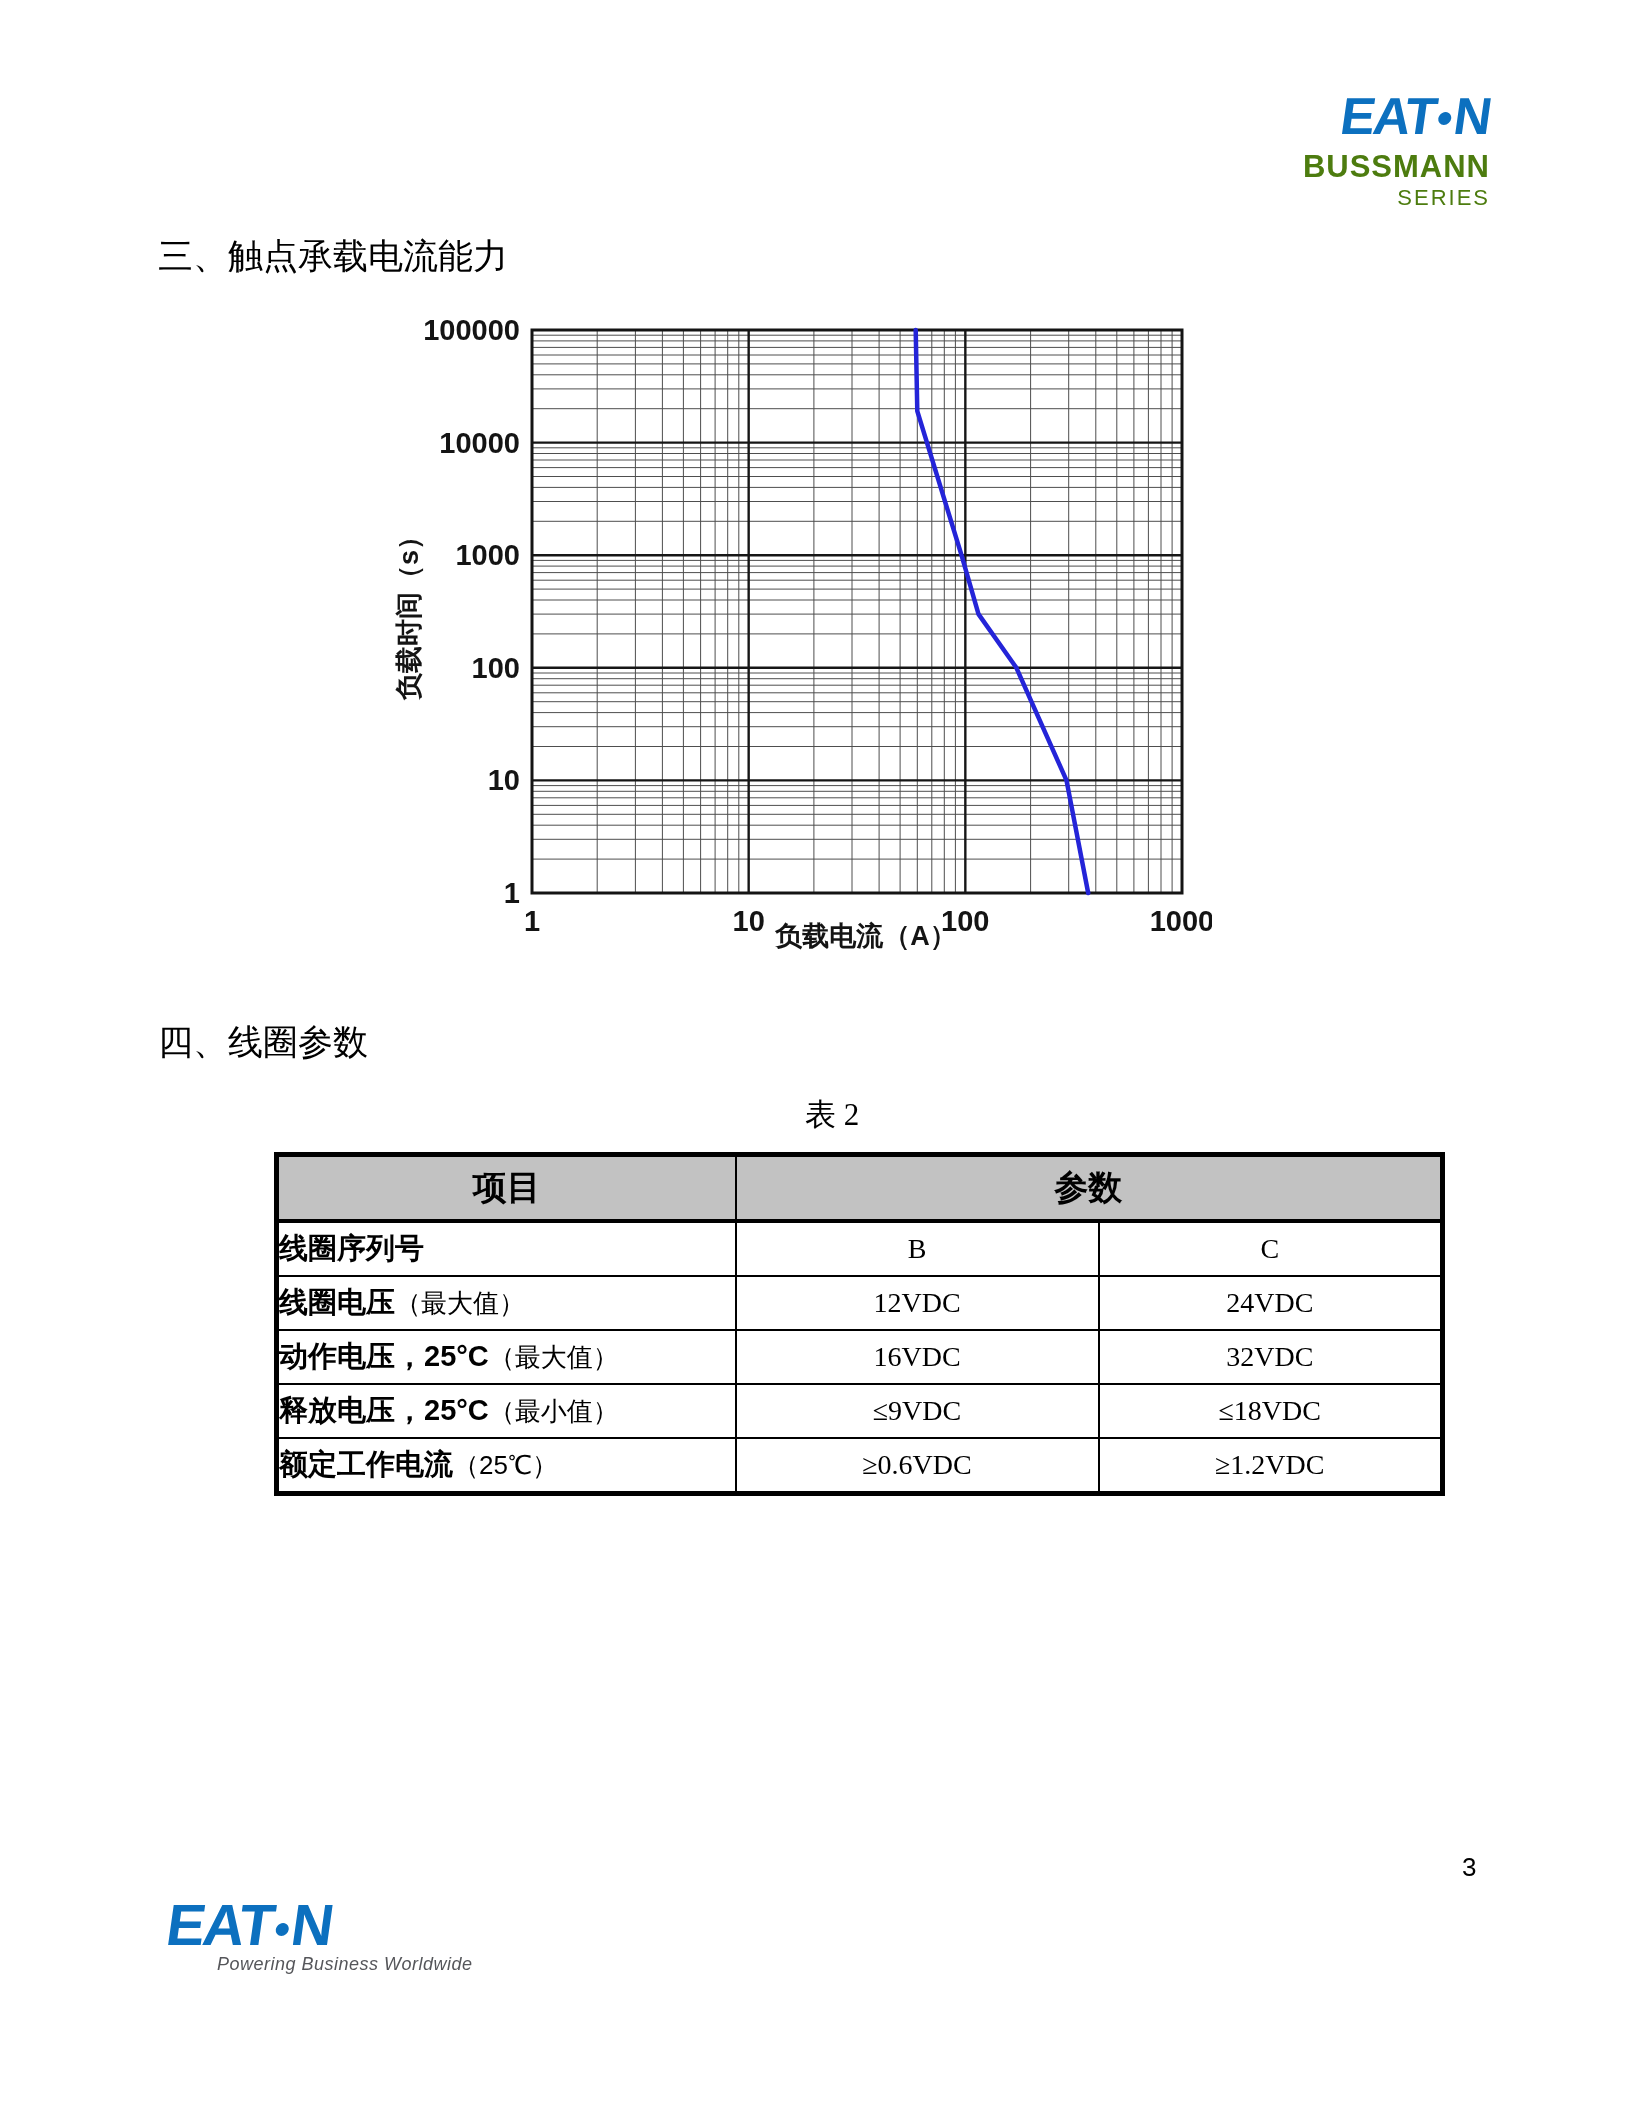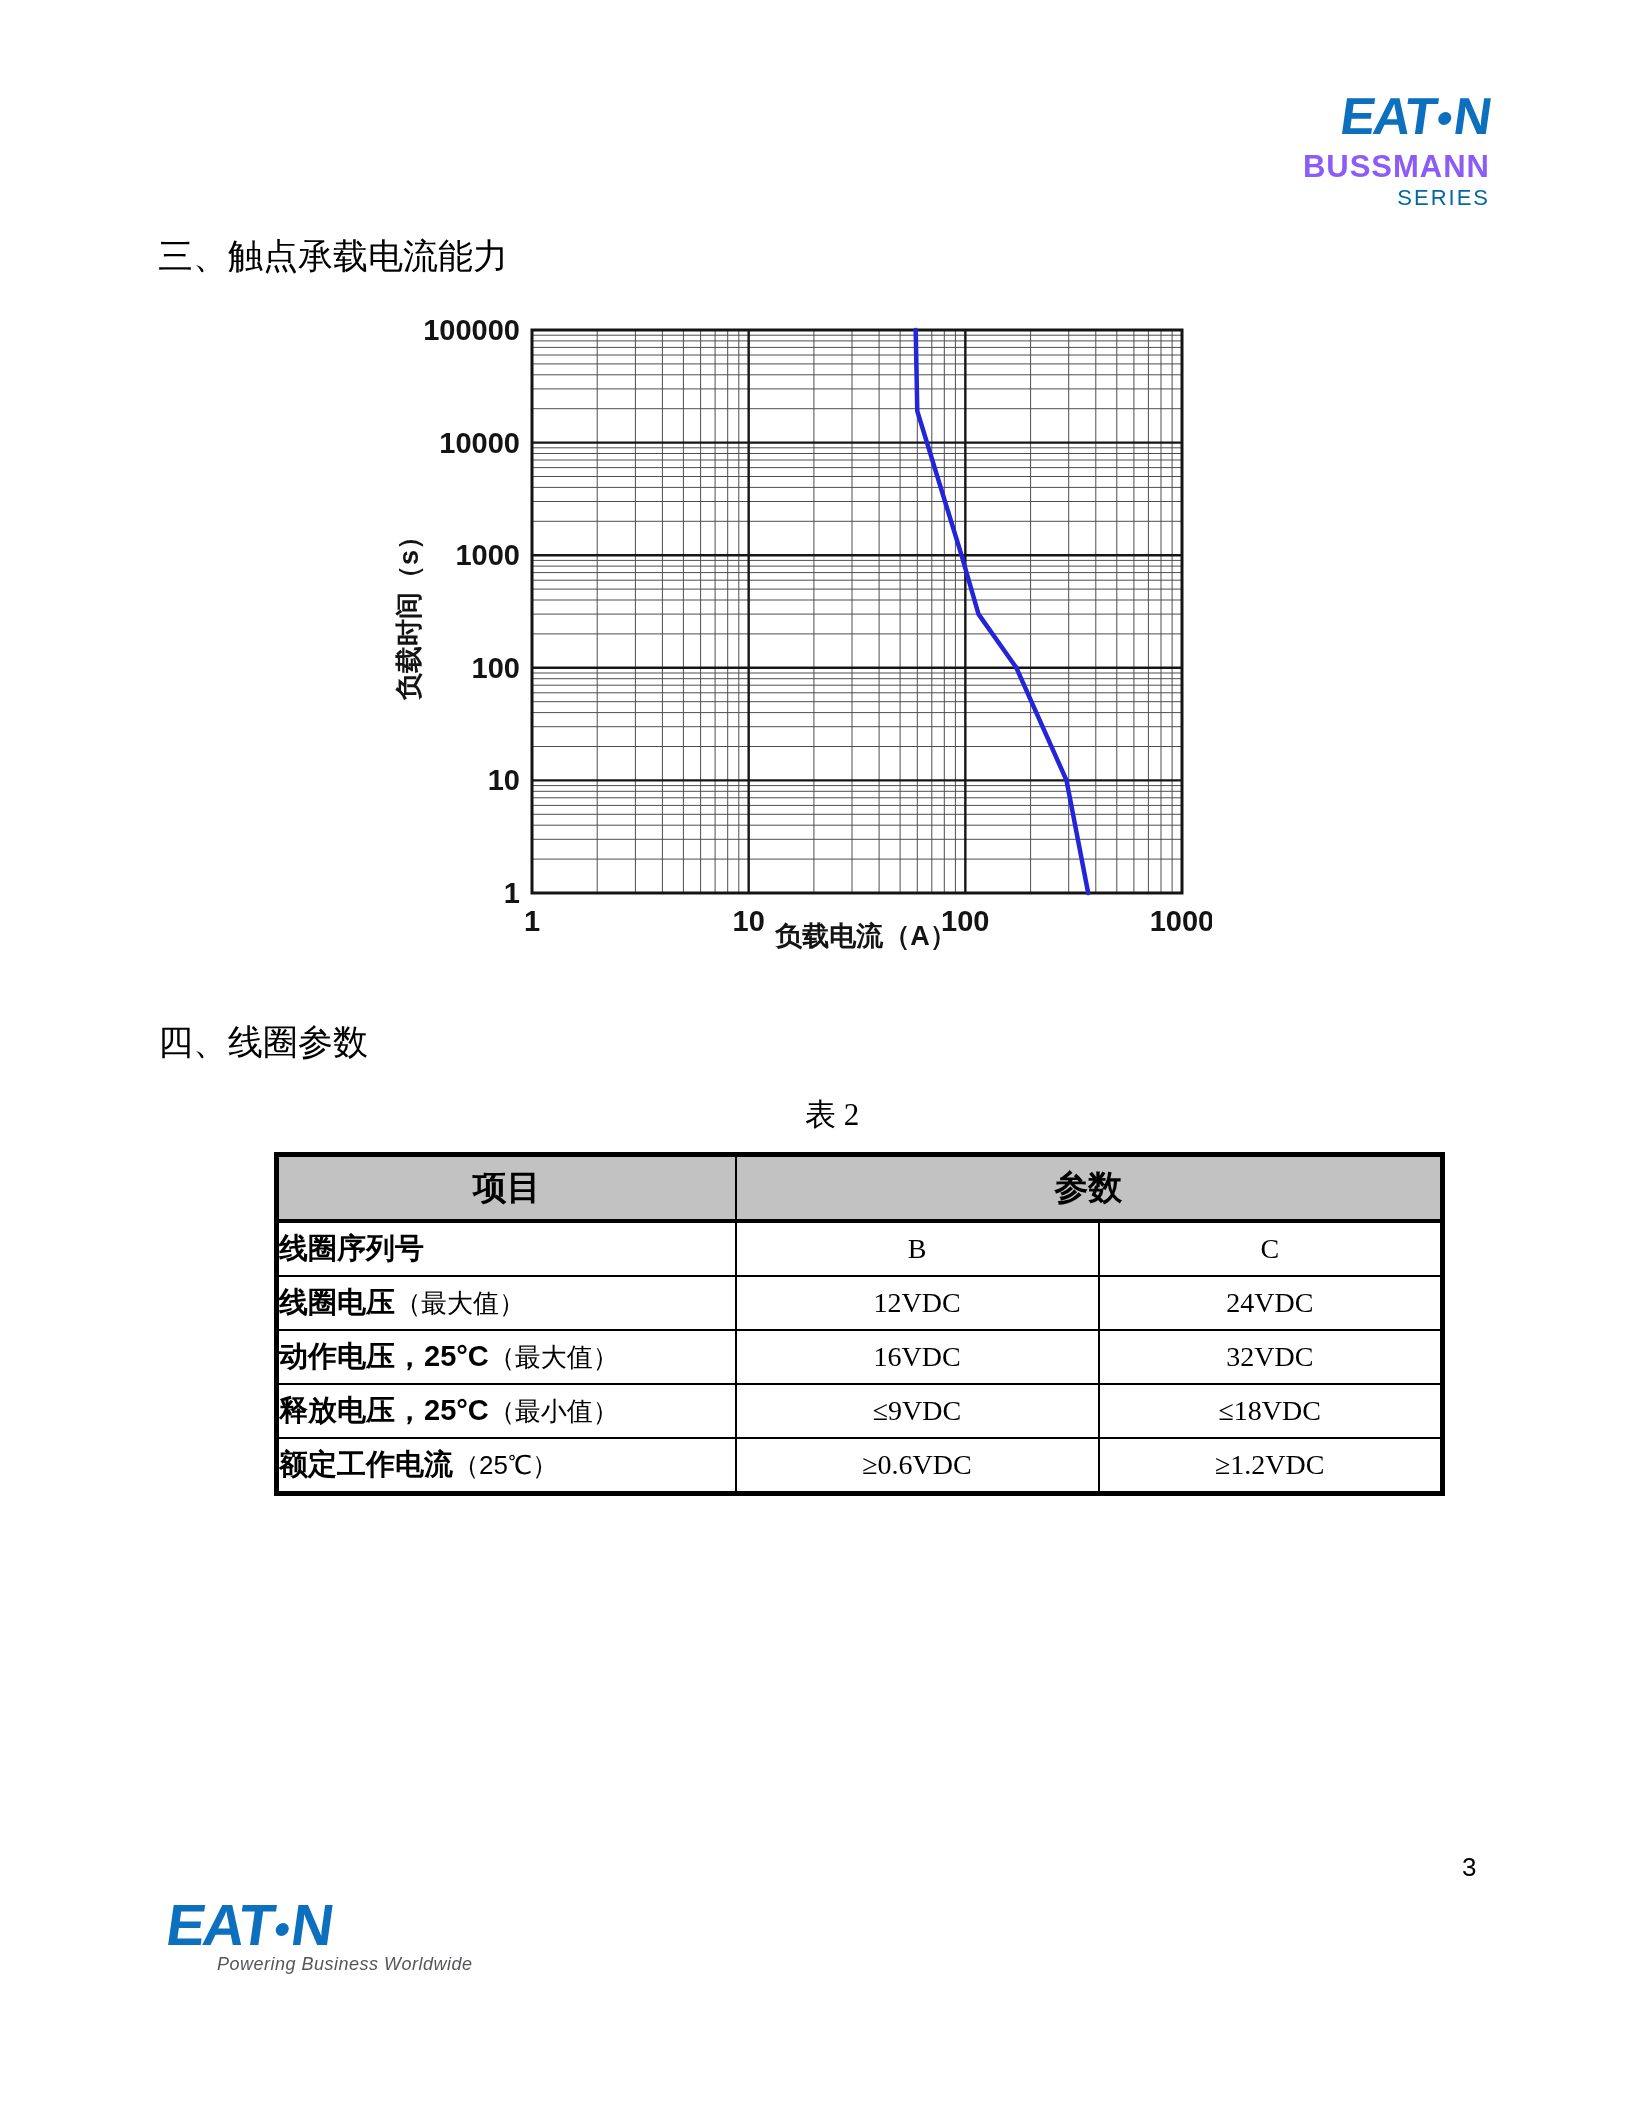--- a/index.html
+++ b/index.html
@@ -9,22 +9,22 @@
     overflow:hidden;
   }
   
   .brand-top{position:absolute;top:90px;right:142px;text-align:right;}
   .eaton-word{
     display:inline-block;font-weight:900;font-size:52px;line-height:1;
     letter-spacing:-2px;transform:skewX(-8deg);color:#0c70bf;
     font-family:"Liberation Sans",sans-serif;
   }
   .eaton-word .dot{font-size:30px;vertical-align:7px;letter-spacing:-1px;padding:0 1px;}
-  .bussmann{font-weight:700;font-size:31px;color:#8b5cf6;letter-spacing:1px;margin-top:9px;line-height:1;text-align:center;}
-  .series{font-weight:400;font-size:22px;color:#0369a1;letter-spacing:2px;margin-top:5px;line-height:1;}
+  .bussmann{font-weight:700;font-size:31px;color:#4d7c0f;letter-spacing:1px;margin-top:9px;line-height:1;text-align:center;}
+  .series{font-weight:400;font-size:22px;color:#4d7c0f;letter-spacing:2px;margin-top:5px;line-height:1;}
 
   
   .sec-title{
     position:absolute;left:158px;font-family:"Liberation Serif",serif;
     font-size:35px;line-height:1.1;color:#000;white-space:nowrap;margin-top:16px;
   }
   .sec3{top:222px;}
   .sec4{top:1008px;}
 
   

